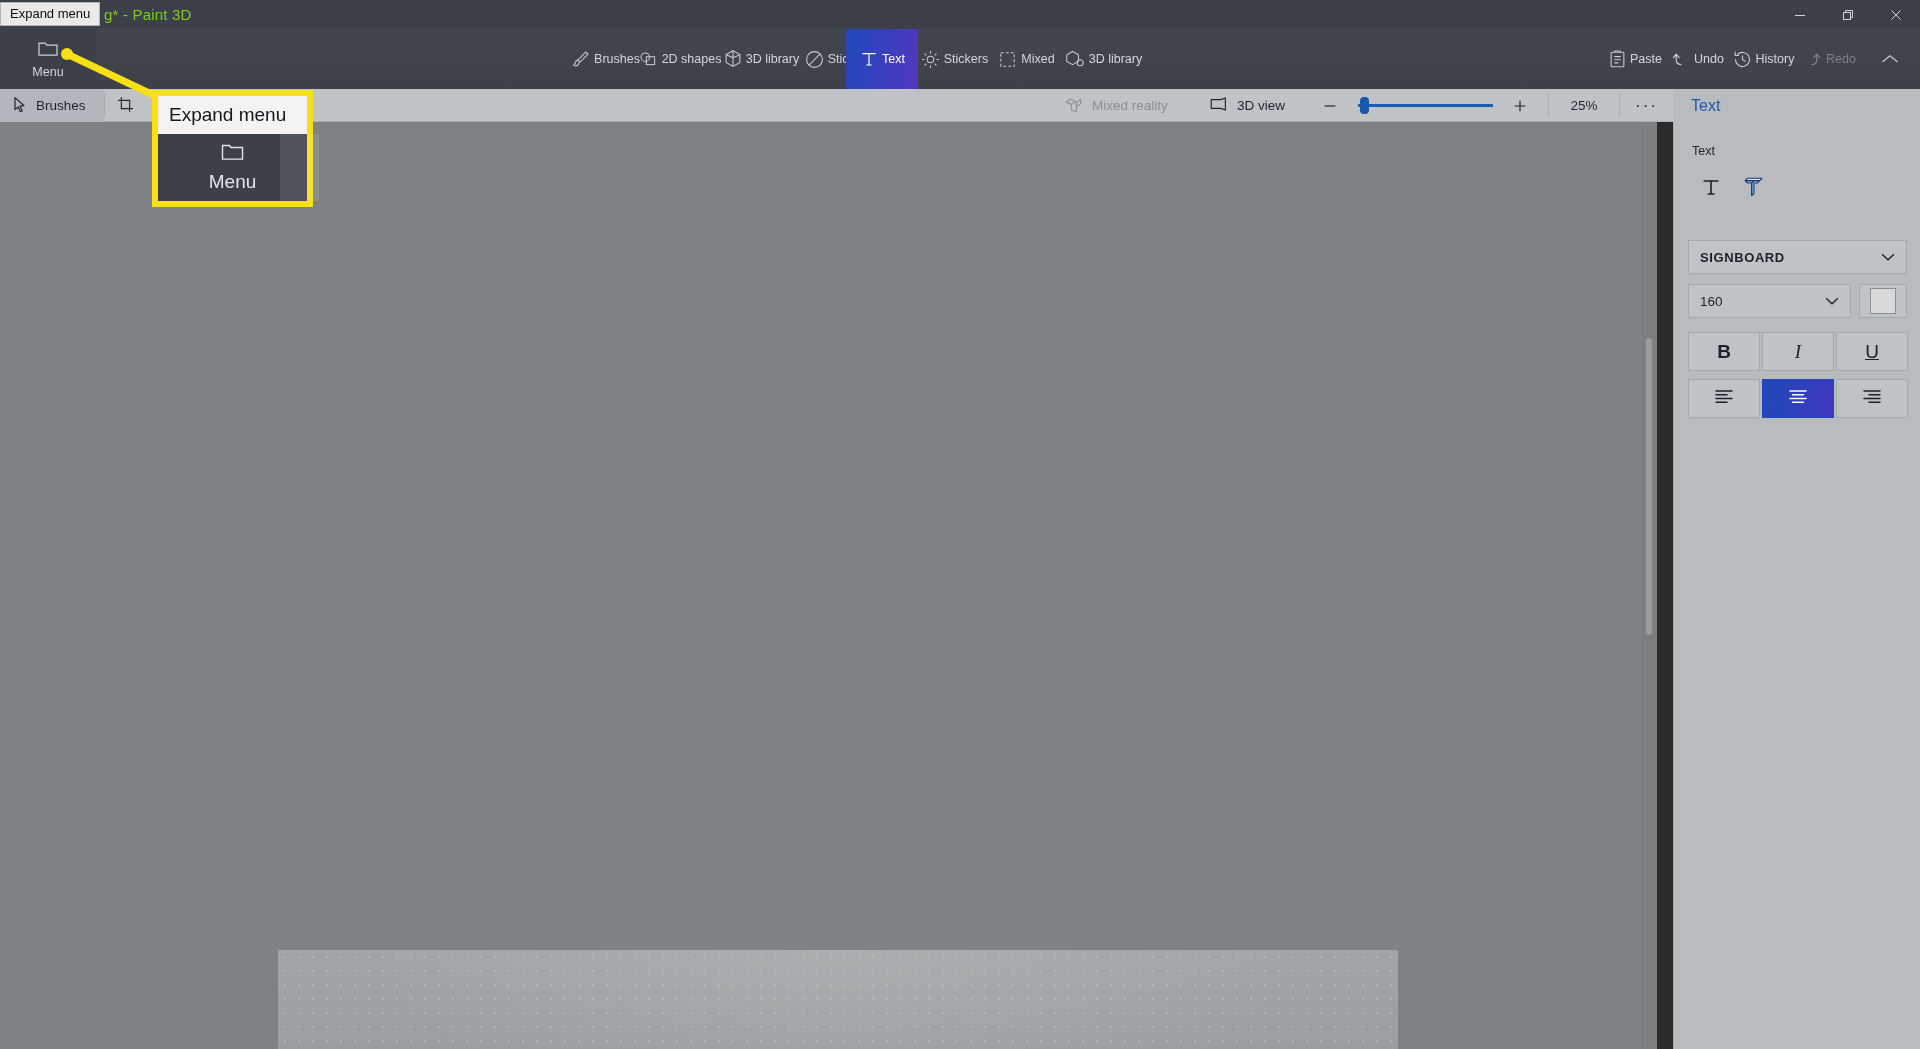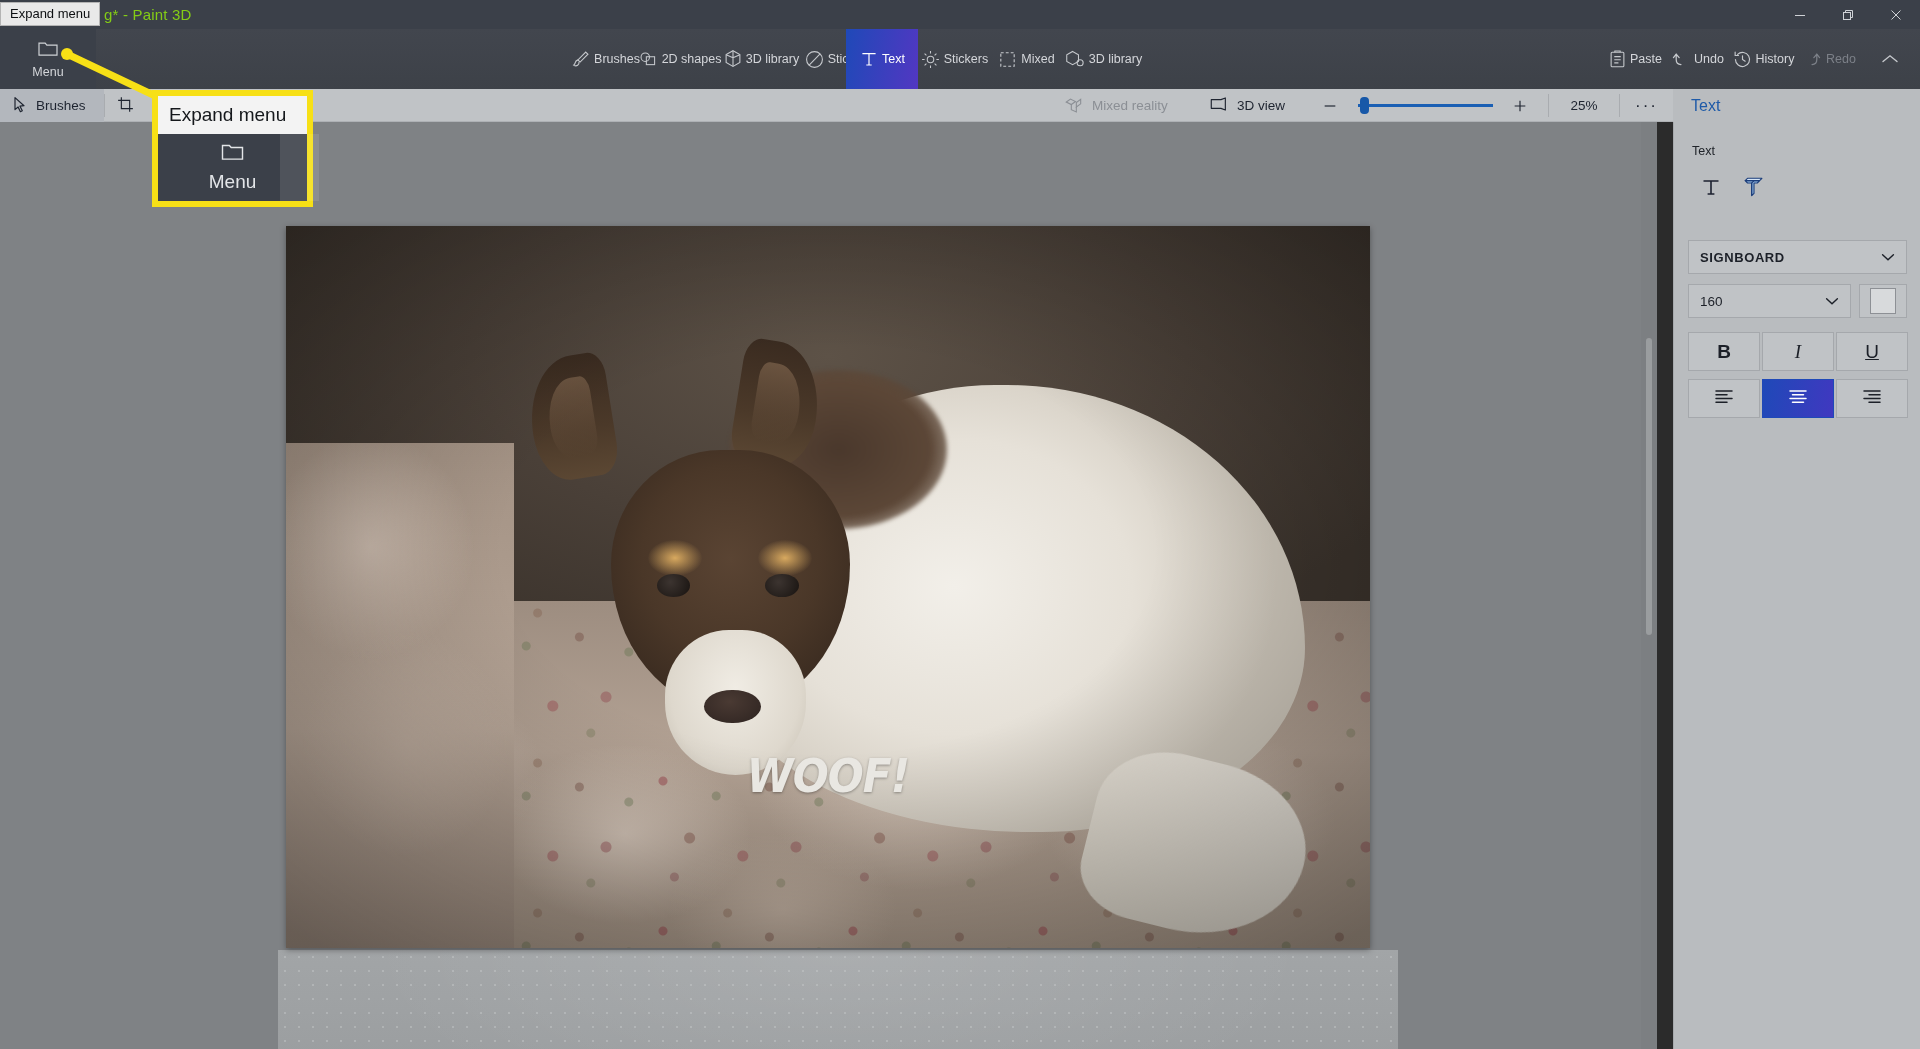--- a/index.html
+++ b/index.html
@@ -539,41 +539,20 @@
 
 <div id="zoom-slider-track"></div>
 <div id="zoom-slider-thumb"></div>
 
 <div id="workspace">
 
   <div id="stage-floor">
     <div class="dots"></div>
   </div>
 
-  <div id="canvas-img">
-    <div class="photo-bg"></div>
-    <div class="blanket">
-      <div class="floral"></div>
-    </div>
-    <div class="blanket-left"></div>
-    <div class="dog-body"></div>
-    <div class="dog-patch"></div>
-    <div class="dog-leg"></div>
-    <div class="ear-l"></div>
-    <div class="ear-r"></div>
-    <div class="dog-head"></div>
-    <div class="dog-brow-l"></div>
-    <div class="dog-brow-r"></div>
-    <div class="dog-eye-l"></div>
-    <div class="dog-eye-r"></div>
-    <div class="dog-muzzle"></div>
-    <div class="dog-nose"></div>
-    <div class="vignette"></div>
-    <div id="woof-text">WOOF!</div>
-  </div>
 
   <div id="canvas-scrollbar">
     <div id="canvas-scroll-thumb"></div>
   </div>
 </div>
 
 <div id="panel-overlay">
   <div id="panel-title">Text</div>
 </div>
 

